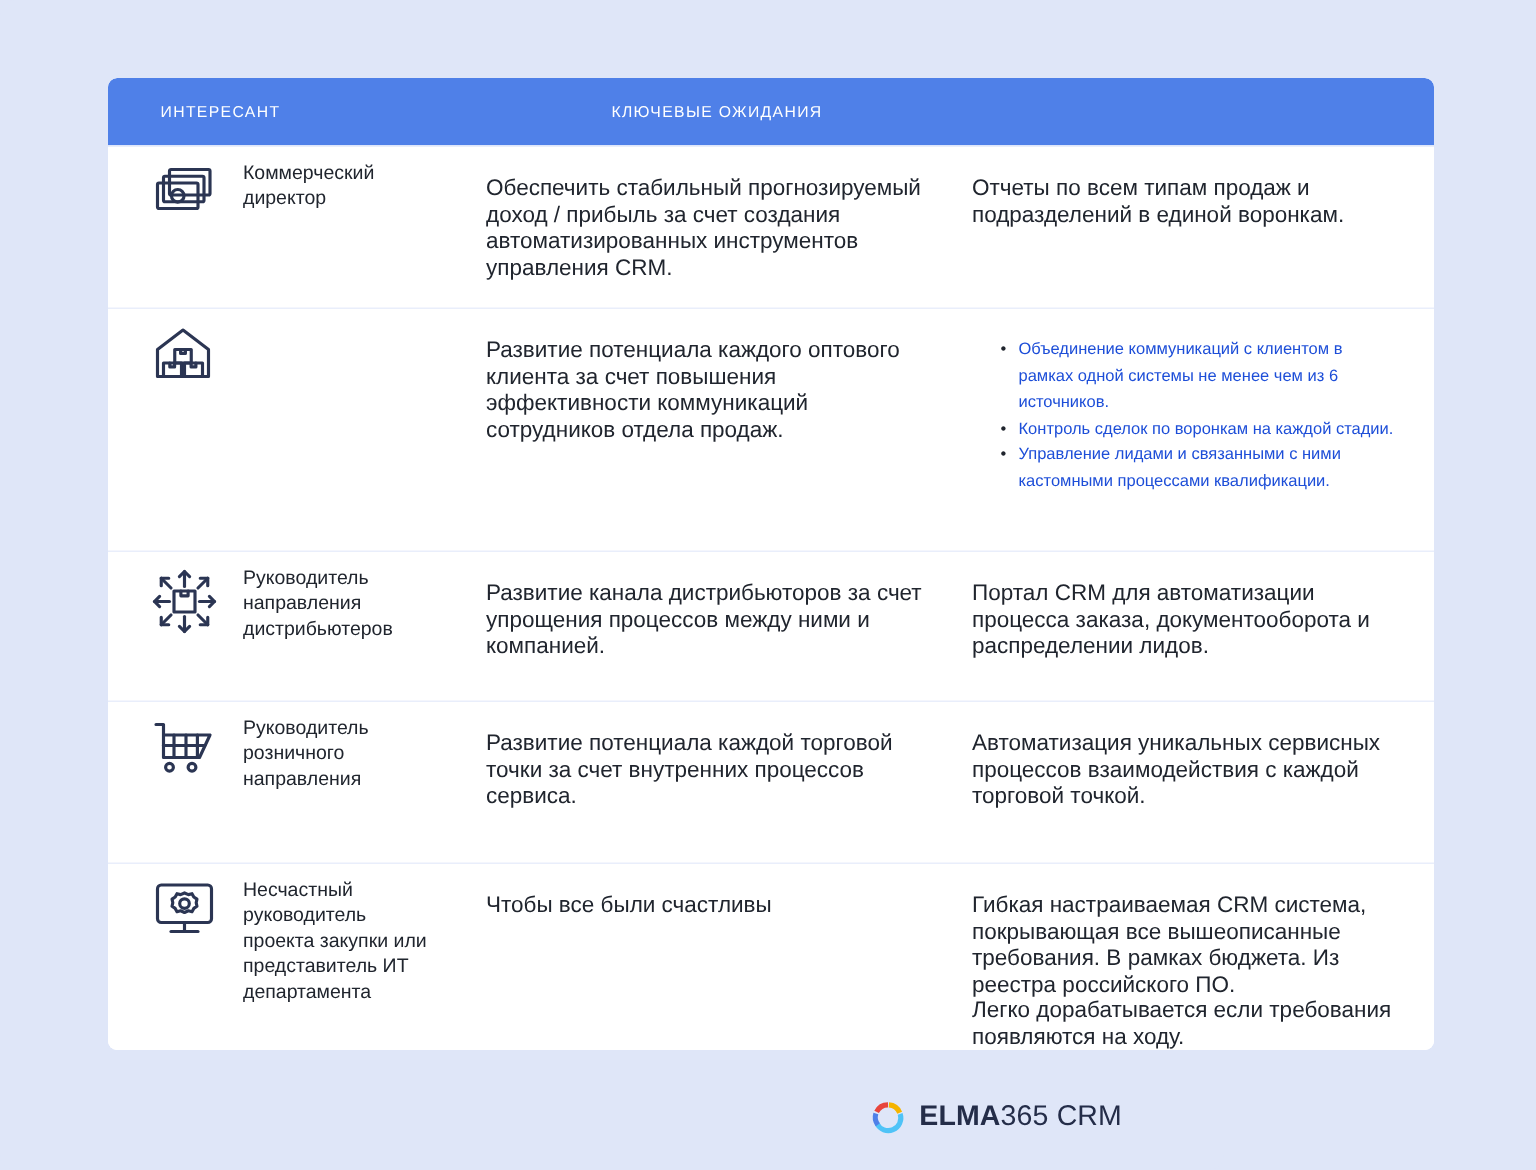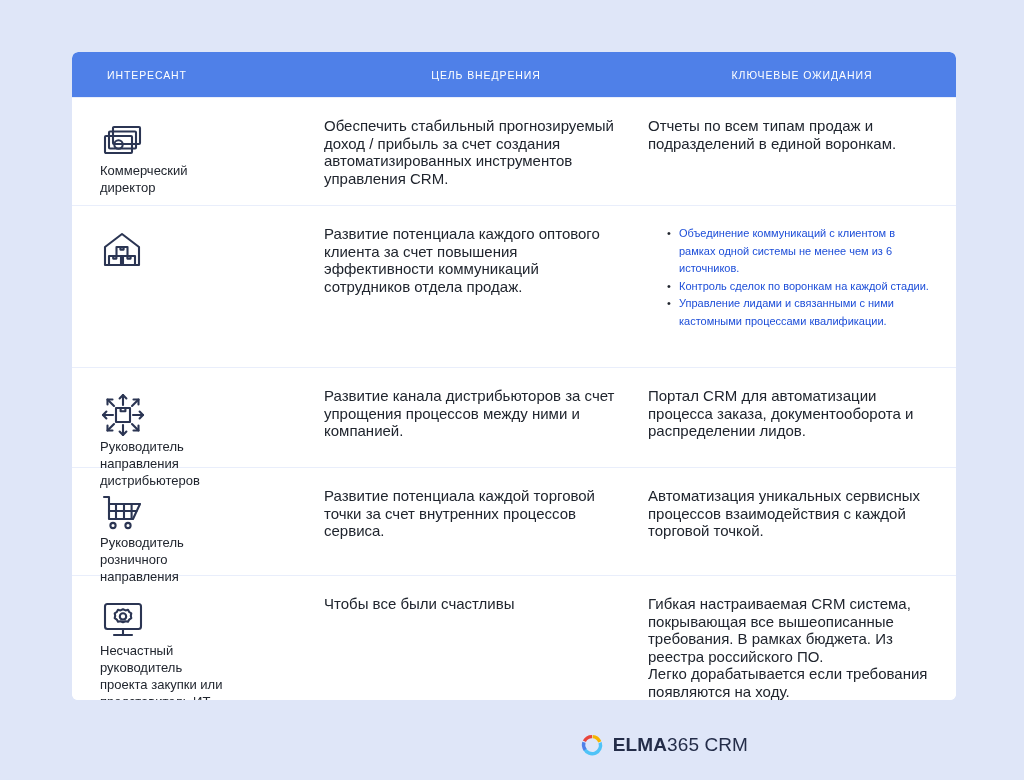--- a/index.html
+++ b/index.html
@@ -61,22 +61,21 @@
     background: #fff;
     align-items: flex-start;
   }
   .row:first-of-type { border-top: none; }
 
   .col-who {
     width: 252px;
     display: flex;
     align-items: flex-start;
     padding-left: 28px;
-    padding-top: 22px;
-    flex-direction: column;
+    padding-top: 8px;
   }
   .icon-wrap {
     width: 62px;
     min-width: 62px;
     display: flex;
     justify-content: flex-start;
     align-items: flex-start;
     padding-top: 2px;
   }
   .who-label {
@@ -153,21 +152,20 @@
 </style>
 </head>
 <body>
 
 <div class="page">
 
   <div class="card">
 
     <div class="thead">
       <div class="th th-1">ИНТЕРЕСАНТ</div>
-      <div class="th th-2">ЦЕЛЬ ВНЕДРЕНИЯ</div>
       <div class="th th-3">КЛЮЧЕВЫЕ ОЖИДАНИЯ</div>
     </div>
 
     <div class="row row-h-1">
       <div class="col-who">
         <div class="icon-wrap">
           <svg class="ic" width="46" height="40" viewBox="0 0 46 40" fill="none" stroke="#2b3553" stroke-width="2.1" stroke-linejoin="round" stroke-linecap="round">
             <rect x="13" y="5" width="27" height="17" rx="1"></rect>
             <rect x="9" y="9.5" width="27" height="17" rx="1"></rect>
             <rect x="5" y="14" width="27" height="17" rx="1"></rect>

